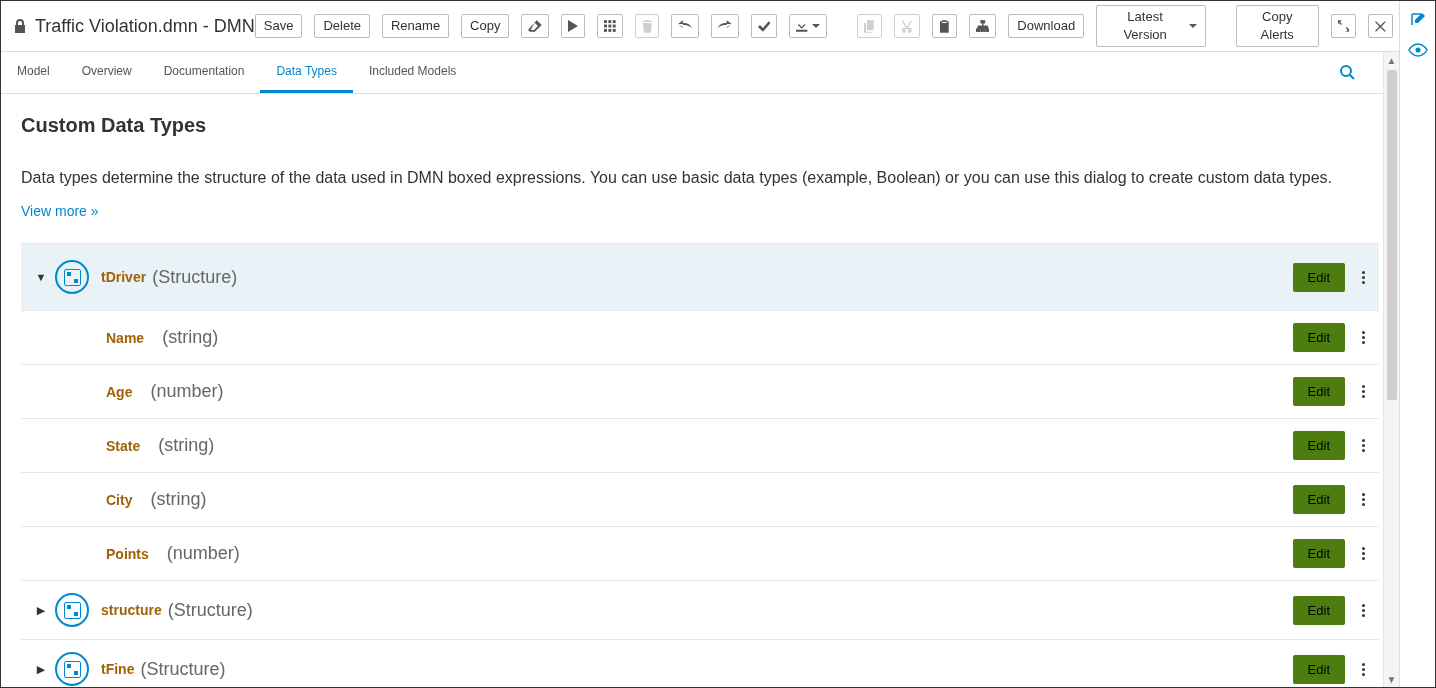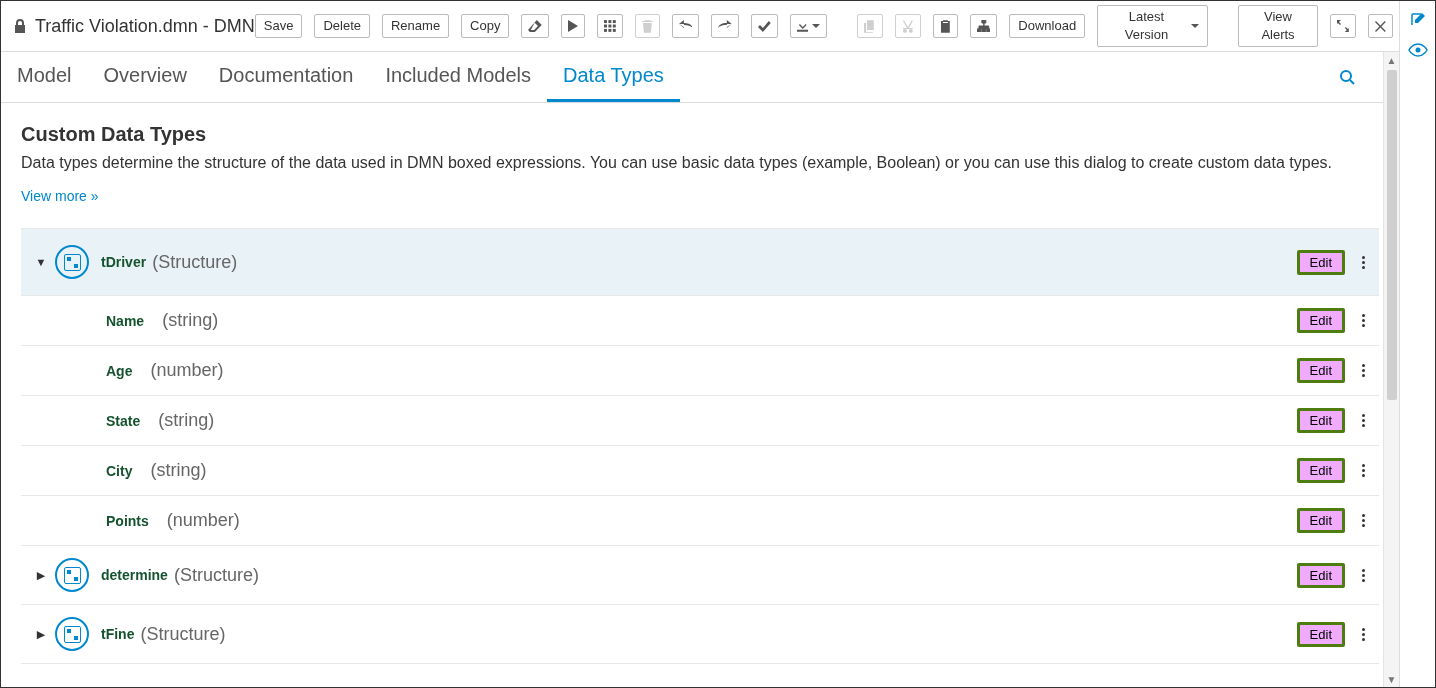--- a/index.html
+++ b/index.html
@@ -98,21 +98,21 @@
     border-bottom: 1px solid #ddd;
     padding-right: 30px;
     position: relative;
   }
   .tabs {
     display: flex;
     align-items: stretch;
   }
   .tab {
     padding: 12px 16px;
-    font-size: 20px;
+    font-size: 12px;
     color: #555;
     cursor: pointer;
     border-bottom: 3px solid transparent;
   }
   .tab.active {
     color: #0088ce;
     border-bottom-color: #0088ce;
   }
   .tabs-right-search {
     margin-left: auto;
@@ -128,21 +128,21 @@
   }
   .scroll-host {
     position: relative;
     flex:1;
     overflow-y: scroll;
   }
   .section-title {
     font-size: 20px;
     font-weight: 600;
     color: #333;
-    margin-bottom: 8px;
+    margin-bottom: 32px;
   }
   .section-desc {
     font-size: 16px;
     color: #333;
     margin-bottom: 16px;
   }
   .view-more {
     color: #0088ce;
     cursor: pointer;
     font-size: 14px;
@@ -242,31 +242,31 @@
     border-radius: 2px;
     position: relative;
   }
   .dt-icon-inner::before, .dt-icon-inner::after {
     content:"";
     position:absolute;
     background:#0088ce;
   }
   .dt-icon-inner::before { left:2px; top:2px; width:4px; height:4px; }
   .dt-icon-inner::after { right:2px; bottom:2px; width:4px; height:4px; }
-  .dt-name { font-weight: 700; color: #14532d; margin-right: 6px; }
+  .dt-name { font-weight: 700; color: #a16207; margin-right: 6px; }
   .dt-type { color: #666; font-size: 18px; }
   .dt-actions {
     margin-left: auto;
     display: flex;
     align-items: center;
     gap: 12px;
   }
   .edit-btn {
-    background: #f0abfc;
-    border: 3px solid #4d7c0f;
+    background: #4d7c0f;
+    border: 5px solid #4d7c0f;
     border-radius: 2px;
     padding: 2px 10px;
     font-size: 13px;
     cursor: pointer;
   }
   .kebab {
     width: 12px;
     display: flex;
     flex-direction: column;
     align-items: center;
@@ -382,43 +382,43 @@
             </svg>
           </button>
         <button class="btn btn-icon">
             <svg width="14" height="12" viewBox="0 0 14 12">
               <path fill="#555" d="M5 0h4v3H5zM0 9h4v3H0zm5 0h4v3H5zm5 0h4v3h-4zM7 3v3M2 9V6h10v3M7 6V3" stroke="#555" stroke-width="1"></path>
             </svg>
           </button>
         <button class="btn">Download</button>
         <button class="btn btn-caret">Latest Version</button>
         <span class="toolbar-gap"></span>
-        <button class="btn">View Alerts</button>
+        <button class="btn">Copy Alerts</button>
         <button class="btn btn-icon">
             <svg width="12" height="12" viewBox="0 0 12 12">
               <path fill="#555" d="M0 0h4L2 2l2 2-1 1-2-2L0 4V0zm12 12H8l2-2-2-2 1-1 2 2 1-1v4z"></path>
             </svg>
           </button>
         <button class="btn btn-icon">
             <svg width="11" height="11" viewBox="0 0 11 11">
               <path fill="#555" d="M0 1l1-1 4.5 4.5L10 0l1 1-4.5 4.5L11 10l-1 1-4.5-4.5L1 11 0 10l4.5-4.5z"></path>
             </svg>
           </button>
       </div>
     </div>
 
     <div class="scroll-host">
 
       <div class="tabs-row">
         <div class="tabs" id="tabs-container">
             <div class="tab">Model</div>
             <div class="tab">Overview</div>
             <div class="tab">Documentation</div>
+            <div class="tab active">Data Types</div>
             <div class="tab">Included Models</div>
-            <div class="tab active">Data Types</div>
           </div>
         <span class="tabs-right-search">
           <svg width="15" height="15" viewBox="0 0 15 15">
               <circle cx="6" cy="6" r="5" fill="none" stroke="#0088ce" stroke-width="2"></circle>
               <line x1="10" y1="10" x2="14" y2="14" stroke="#0088ce" stroke-width="2"></line>
             </svg>
         </span>
       </div>
 
       <div class="content">
@@ -503,21 +503,21 @@
                     <span></span>
                     <span></span>
                   </div>
                 </div>
               </div>
               <div class="dt-row parent">
                 <div class="dt-expander">▶</div>
                 <div class="dt-icon-wrap">
                   <div class="dt-icon-inner"></div>
                 </div>
-                <span class="dt-name">determine</span>
+                <span class="dt-name">structure</span>
                 <span class="dt-type">(Structure)</span>
                 <div class="dt-actions">
                   <button class="edit-btn">Edit</button>
                   <div class="kebab">
                     <span></span>
                     <span></span>
                     <span></span>
                   </div>
                 </div>
               </div>

